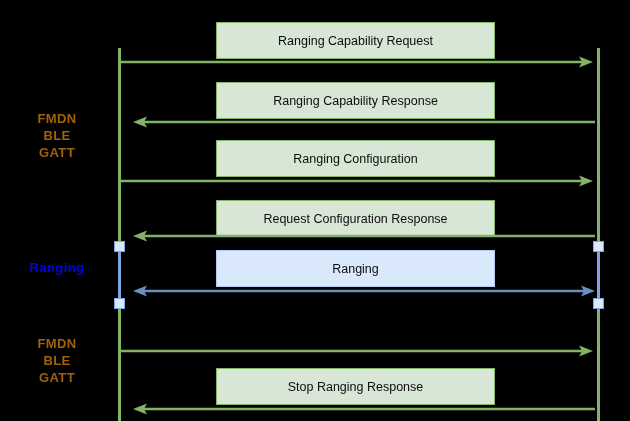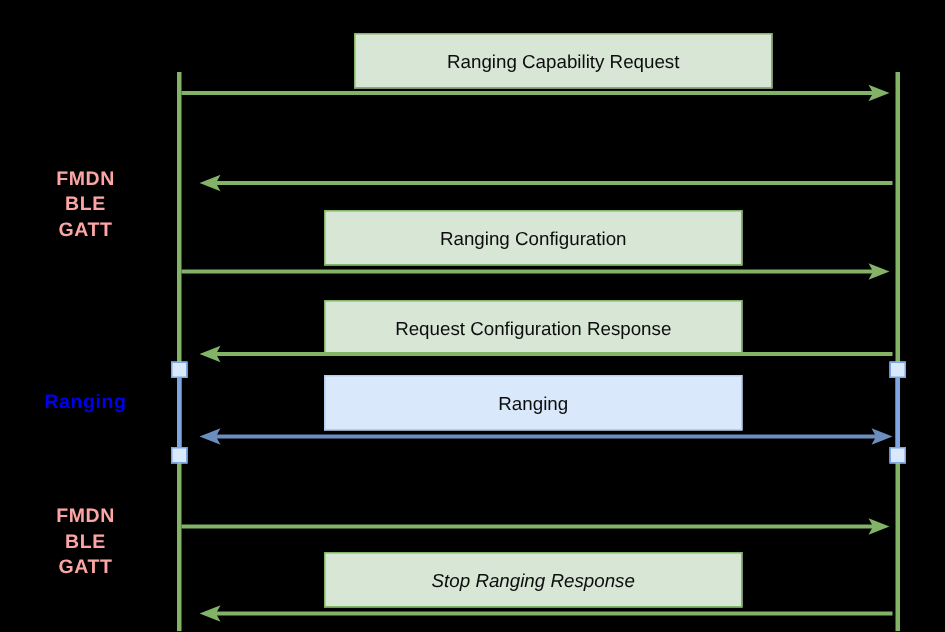--- a/index.html
+++ b/index.html
@@ -30,21 +30,21 @@
   
   .phase-label {
     position: absolute;
     text-align: center;
     line-height: 17px;
     font-size: 13px;
     font-weight: bold;
     letter-spacing: 0.4px;
     white-space: pre;
   }
-  .phase-label.green { color: #fca5a5; }
+  .phase-label.green { color: #a16207; }
   .phase-label.blue  { color: #0000ee; }
 
   
   .msg-box {
     position: absolute;
     left: 216px;
     width: 279px;
     height: 37px;
     box-sizing: border-box;
     display: flex;
@@ -94,28 +94,29 @@
   <div class="lifeline lifeline-right" style="top:48px;  height:373px;"></div>
 
   <div class="phase-label green" style="left:22px; top:110px; width:70px;">FMDN
 BLE
 GATT</div>
   <div class="phase-label blue" style="left:22px; top:259px; width:70px;">Ranging</div>
   <div class="phase-label green" style="left:22px; top:335px; width:70px;">FMDN
 BLE
 GATT</div>
 
-  <div class="msg-box green" style="top:22px;margin-left:20px;">Ranging Capability Request</div>
+  <div class="msg-box green" style="top:22px;">Ranging Capability Request</div>
   <div class="arrow" style="left:121px; top:56px; width:472px;">
     <svg width="472" height="12" viewBox="0 0 472 12">
       <line x1="0" y1="6" x2="462" y2="6" stroke="#82b366" stroke-width="2.6"></line>
       <path d="M472 6 L458 0.5 L461 6 L458 11.5 Z" fill="#82b366"></path>
     </svg>
   </div>
 
+  <div class="msg-box green" style="top:82px;">Ranging Capability Response</div>
   <div class="arrow" style="left:133px; top:116px; width:462px;">
     <svg width="462" height="12" viewBox="0 0 462 12">
       <line x1="10" y1="6" x2="462" y2="6" stroke="#82b366" stroke-width="2.6"></line>
       <path d="M0 6 L14 0.5 L11 6 L14 11.5 Z" fill="#82b366"></path>
     </svg>
   </div>
 
   <div class="msg-box green" style="top:140px;">Ranging Configuration</div>
   <div class="arrow" style="left:121px; top:175px; width:472px;">
     <svg width="472" height="12" viewBox="0 0 472 12">
@@ -149,21 +150,21 @@
     </svg>
   </div>
 
   <div class="arrow" style="left:121px; top:345px; width:472px;">
     <svg width="472" height="12" viewBox="0 0 472 12">
       <line x1="0" y1="6" x2="462" y2="6" stroke="#82b366" stroke-width="2.6"></line>
       <path d="M472 6 L458 0.5 L461 6 L458 11.5 Z" fill="#82b366"></path>
     </svg>
   </div>
 
-  <div class="msg-box green" style="top:368px;font-style:italic;">Stop Ranging Response</div>
+  <div class="msg-box green" style="top:368px;">Stop Ranging Response</div>
   <div class="arrow" style="left:133px; top:403px; width:462px;">
     <svg width="462" height="12" viewBox="0 0 462 12">
       <line x1="10" y1="6" x2="462" y2="6" stroke="#82b366" stroke-width="2.6"></line>
       <path d="M0 6 L14 0.5 L11 6 L14 11.5 Z" fill="#82b366"></path>
     </svg>
   </div>
 
 </div>
 
 </body></html>

